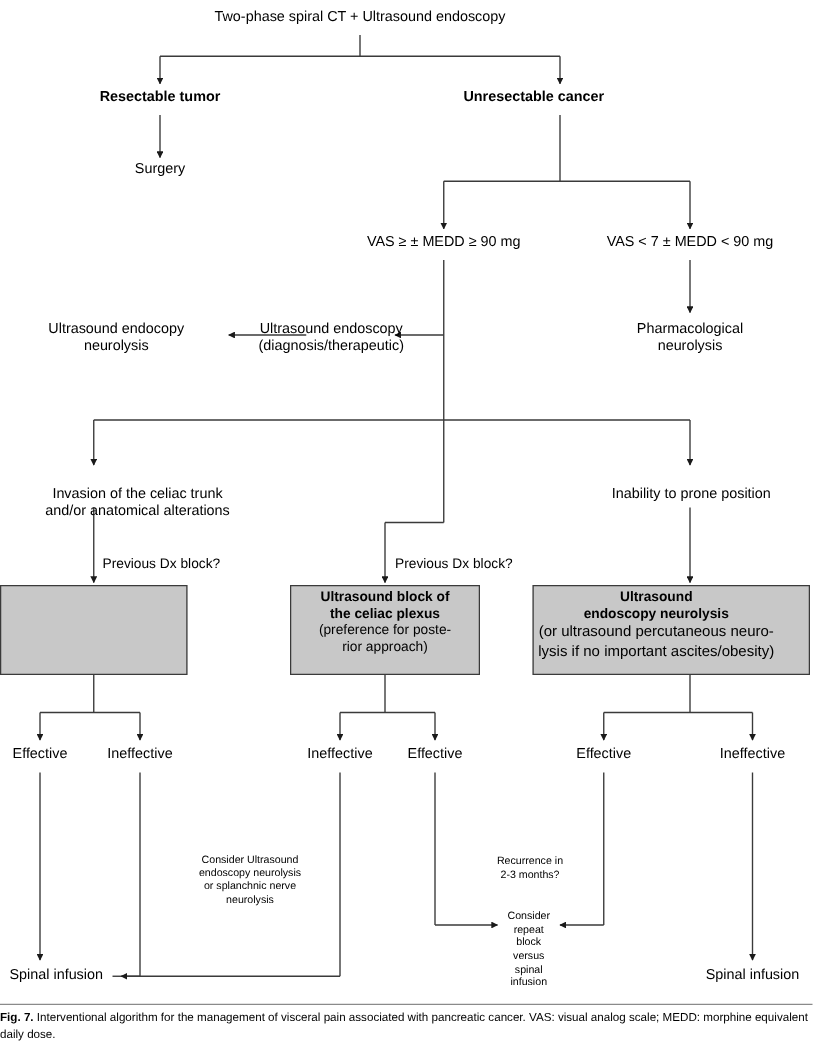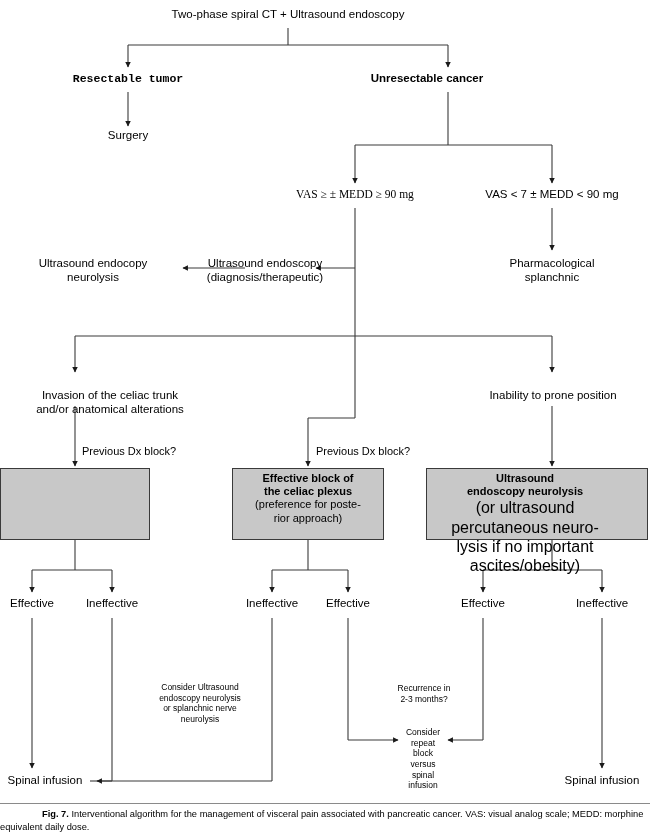--- a/index.html
+++ b/index.html
@@ -61,21 +61,21 @@
   }
   .caption {
     position: absolute;
     left: 0;
     top: 808px;
     width: 650px;
     font-size: 9.3px;
     line-height: 1.45;
     text-align: left;
   }
-  .caption .fignum { font-weight: bold; padding-left: 42px; }
+  .caption .fignum { font-weight: bold; }
 </style>
 </head>
 <body>
 
 <div id="figure-root">
 
   <svg class="flow" viewBox="0 0 650 800" xmlns="http://www.w3.org/2000/svg">
     <defs>
       <marker id="arrow" viewBox="0 0 10 10" refX="9" refY="5" markerWidth="5" markerHeight="5" orient="auto-start-reverse">
         <path d="M 0 0 L 10 5 L 0 10 z" fill="#1a1a1a"></path>
@@ -144,63 +144,63 @@
 
       <path d="M 483 618 L 483 740" marker-end="none"></path>
       <path d="M 483 740 L 448 740"></path>
 
       <path d="M 602 618 L 602 768"></path>
     </g>
   </svg>
 
   <div class="node-text" style="left:128px; top:8px; width:320px;">Two-phase spiral CT + Ultrasound endoscopy</div>
 
-  <div class="node-text bold" style="left:48px; top:72px; width:160px;font-family:Liberation Mono, monospace;">Resectable tumor</div>
+  <div class="node-text bold" style="left:48px; top:72px; width:160px;">Resectable tumor</div>
 
   <div class="node-text bold" style="left:347px; top:72px; width:160px;">Unresectable cancer</div>
 
   <div class="node-text" style="left:78px; top:129px; width:100px;">Surgery</div>
 
-  <div class="node-text" style="left:255px; top:188px; width:200px;font-family:Liberation Serif, serif;">VAS ≥ ± MEDD ≥ 90 mg</div>
+  <div class="node-text" style="left:255px; top:188px; width:200px;">VAS ≥ ± MEDD ≥ 90 mg</div>
 
   <div class="node-text" style="left:457px; top:188px; width:190px;">VAS &lt; 7 ± MEDD &lt; 90 mg</div>
 
   <div class="node-text" style="left:185px; top:257px; width:160px;">Ultrasound endoscopy
 (diagnosis/therapeutic)</div>
 
   <div class="node-text" style="left:8px; top:257px; width:170px;">Ultrasound endocopy
 neurolysis</div>
 
   <div class="node-text" style="left:477px; top:257px; width:150px;">Pharmacological
-splanchnic</div>
+neurolysis</div>
 
   <div class="node-text" style="left:0px; top:389px; width:220px;">Invasion of the celiac trunk
 and/or anatomical alterations</div>
 
   <div class="node-text" style="left:462px; top:389px; width:182px;">Inability to prone position</div>
 
   <div class="node-text small" style="left:82px; top:445px; width:120px; text-align:left;">Previous Dx block?</div>
 
   <div class="node-text small" style="left:316px; top:445px; width:120px; text-align:left;">Previous Dx block?</div>
 
   <div class="gray-box" style="left:0px; top:468px; width:150px; height:72px;"></div>
 
   <div class="gray-box" style="left:232px; top:468px; width:152px; height:72px;"></div>
   <div class="gray-label" style="left:232px; top:472px; width:152px;">
-    <span class="hd" style="white-space:pre-line;">Effective block of
+    <span class="hd" style="white-space:pre-line;">Ultrasound block of
 the celiac plexus</span><br>
     <span style="white-space:pre-line;">(preference for poste-
 rior approach)</span>
   </div>
 
   <div class="gray-box" style="left:426px; top:468px; width:222px; height:72px;"></div>
   <div class="gray-label" style="left:426px; top:472px; width:198px;">
     <span class="hd" style="white-space:pre-line;">Ultrasound
 endoscopy neurolysis</span><br>
-    <span style="white-space:pre-line; font-size:16px;">(or ultrasound percutaneous neuro-
+    <span style="white-space:pre-line; font-size:12px;">(or ultrasound percutaneous neuro-
 lysis if no important ascites/obesity)</span>
   </div>
 
   <div class="node-text" style="left:0px; top:597px; width:64px;">Effective</div>
   <div class="node-text" style="left:72px; top:597px; width:80px;">Ineffective</div>
 
   <div class="node-text" style="left:232px; top:597px; width:80px;">Ineffective</div>
   <div class="node-text" style="left:316px; top:597px; width:64px;">Effective</div>
 
   <div class="node-text" style="left:451px; top:597px; width:64px;">Effective</div>

